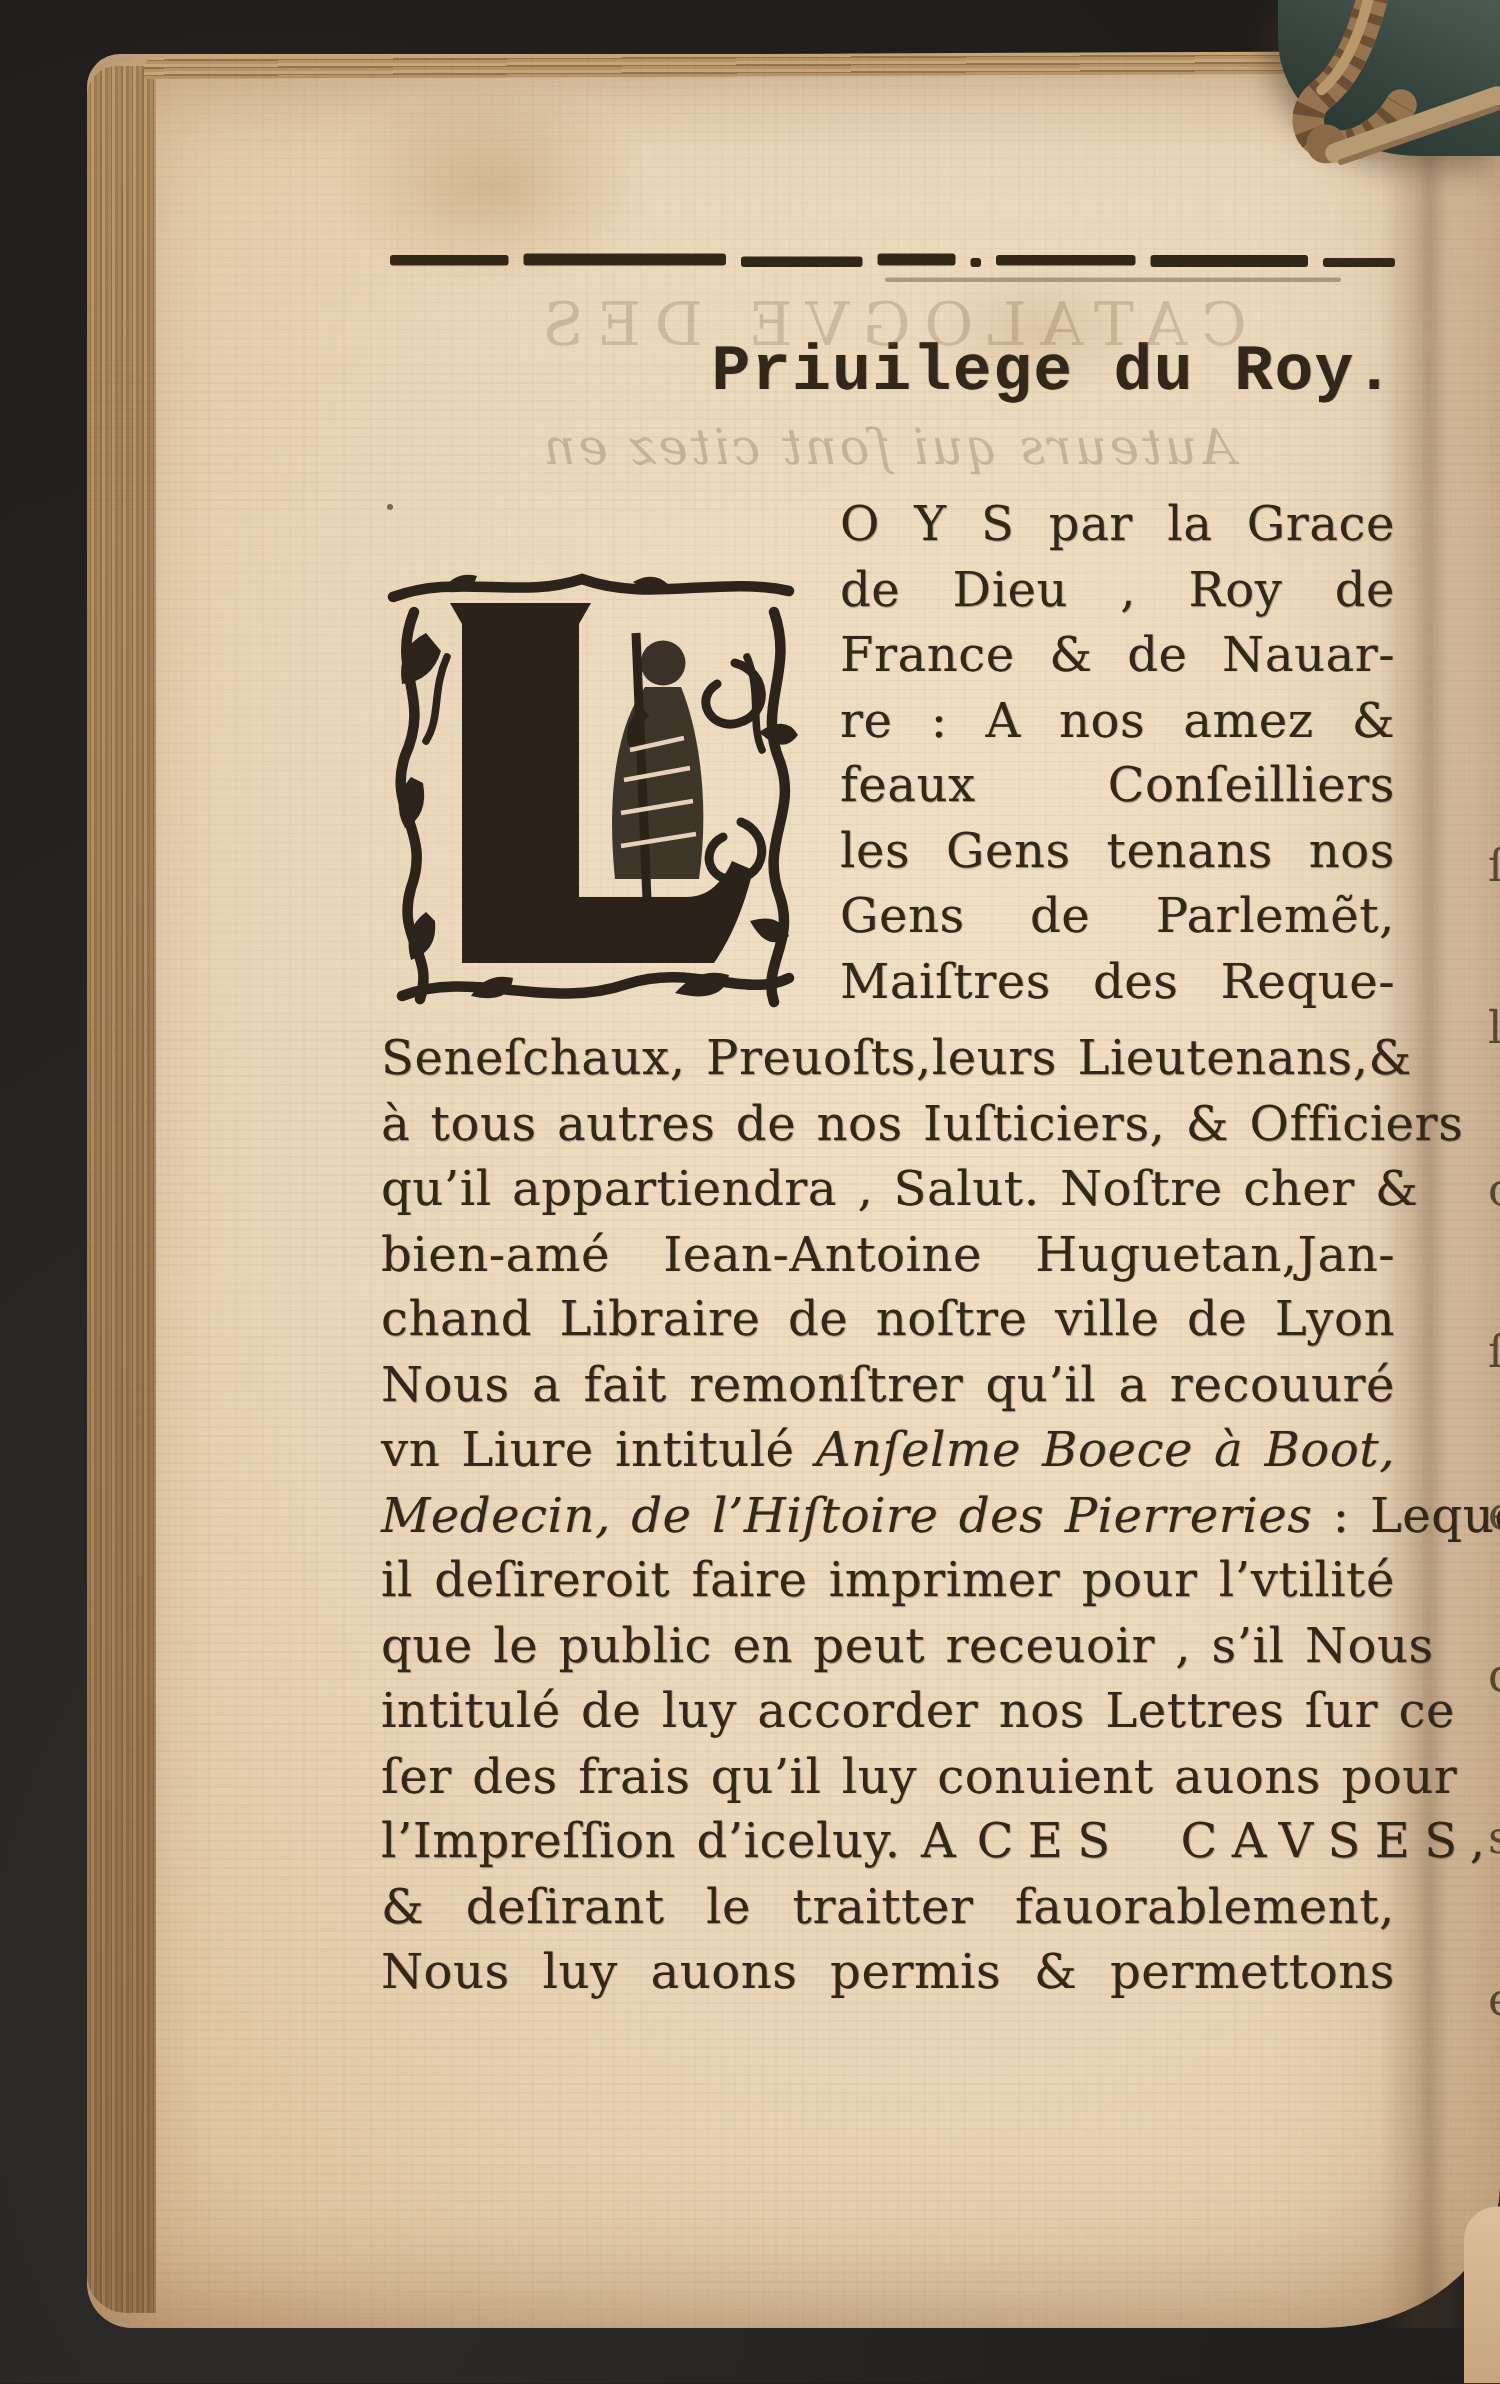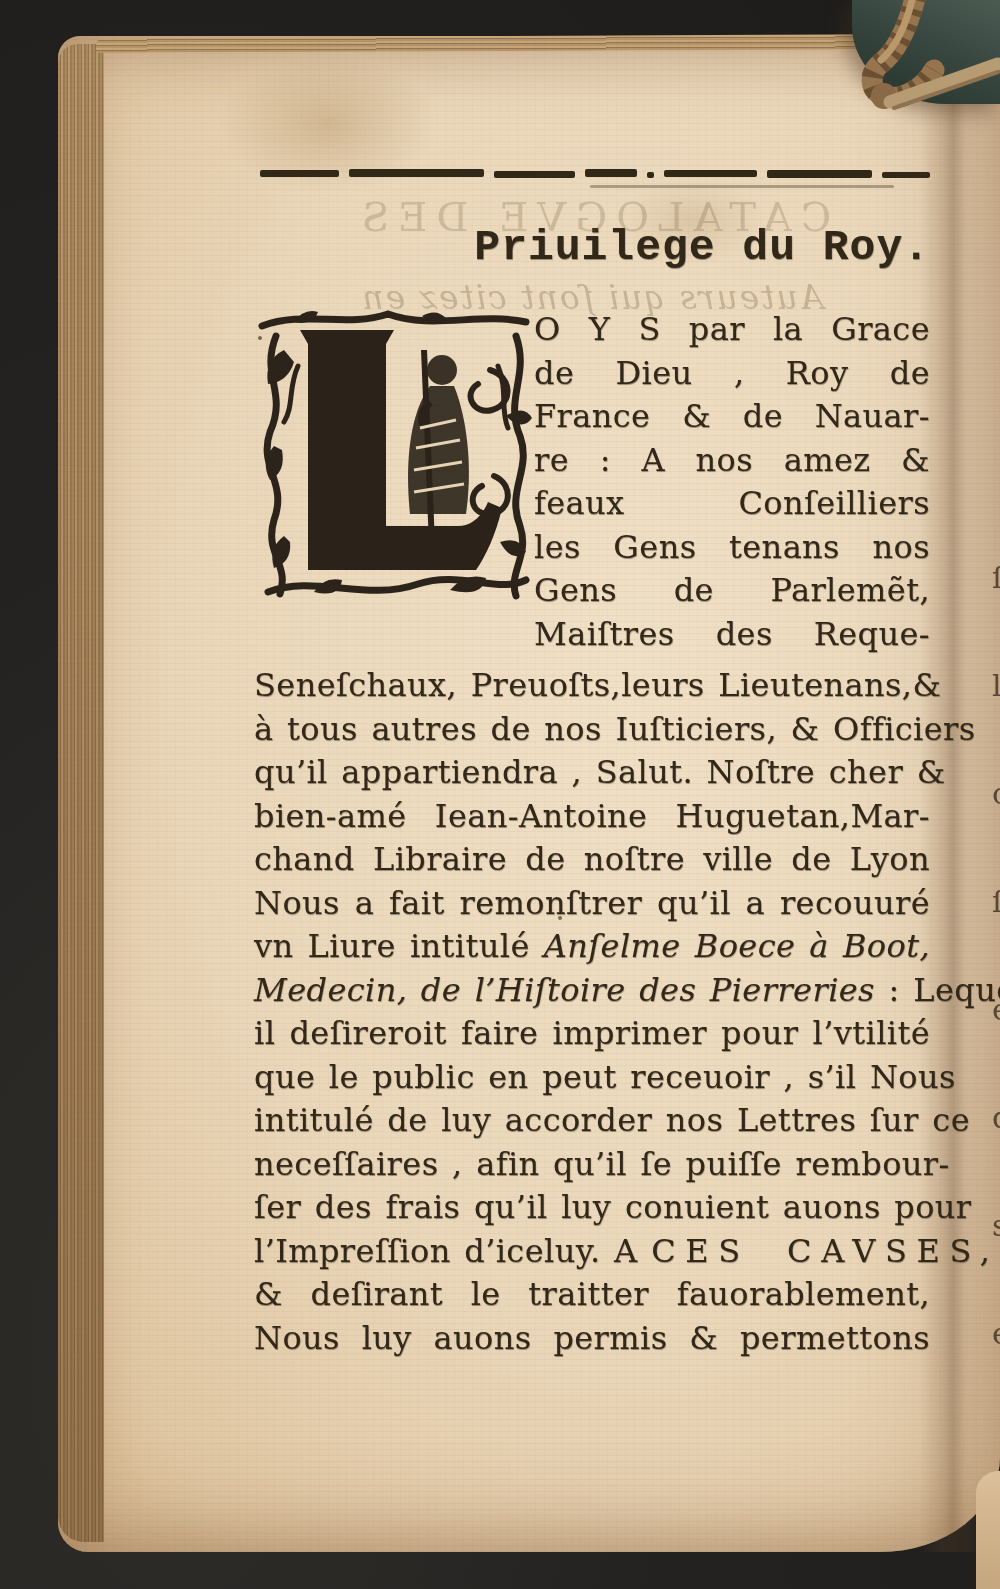--- a/index.html
+++ b/index.html
@@ -62,21 +62,21 @@
   .rule-faint{margin:7px 0 0 336px;width:304px;height:3px;background:#322818;opacity:.35;border-radius:2px;}
 
   .bleed{position:absolute;left:0;width:100%;text-align:center;color:rgba(115,90,55,.25);
     transform:scaleX(-1);text-shadow:none;pointer-events:none;}
   .bleed1{top:158px;font-size:40px;letter-spacing:9px;}
   .bleed2{top:242px;font-size:33px;font-style:italic;letter-spacing:2px;color:rgba(115,90,55,.30);}
 
   .title{margin:34px 0 0 0;font-size:43px;font-weight:bold;text-align:right;
     letter-spacing:1px;line-height:52px;font-family:Liberation Mono, monospace;}
 
-  .drop-section{margin-top:32px;display:flex;}
+  .drop-section{margin-top:52px;display:flex;gap:26px;align-items:flex-end;}
   .woodcut{width:280px;height:298px;flex:none;}
   .beside{flex:1;padding-top:2px;}
 
   .line{font-size:32px;line-height:43.5px;word-spacing:3px;letter-spacing:.4px;
     text-align:justify;text-align-last:justify;white-space:nowrap;}
   .full-lines{margin-top:8px;}
   .it{font-style:italic;}
   .caps{letter-spacing:.30em;word-spacing:.55em;}
   .catchword-row{margin-top:4px;font-size:32px;line-height:44px;text-align:right;padding-right:34px;}
 </style>
@@ -156,29 +156,28 @@
           <div class="line">les Gens tenans nos</div>
           <div class="line">Gens de Parlemẽt,</div>
           <div class="line">Maiſtres des Reque-</div>
         </div>
       </div>
 
       <div class="full-lines">
         <div class="line">Seneſchaux, Preuoſts,leurs Lieutenans,&amp;</div>
         <div class="line">à tous autres de nos Iuſticiers, &amp; Officiers</div>
         <div class="line">qu’il appartiendra , Salut. Noſtre cher &amp;</div>
-        <div class="line">bien-amé Iean-Antoine Huguetan,Mar-</div>
+        <div class="line">bien-amé Iean-Antoine Huguetan,Jan-</div>
         <div class="line">chand Libraire de noſtre ville de Lyon</div>
         <div class="line">Nous a fait remonſtrer qu’il a recouuré</div>
         <div class="line"><span>vn Liure intitulé </span><span class="it">Anſelme Boece à Boot,</span></div>
         <div class="line"><span class="it">Medecin, de l’Hiſtoire des Pierreries</span><span> : Lequel</span></div>
         <div class="line">il deſireroit faire imprimer pour l’vtilité</div>
         <div class="line">que le public en peut receuoir , s’il Nous</div>
         <div class="line">intitulé de luy accorder nos Lettres ſur ce</div>
-        <div class="line">neceſſaires , afin qu’il ſe puiſſe rembour-</div>
         <div class="line">ſer des frais qu’il luy conuient auons pour</div>
         <div class="line"><span>l’Impreſſion d’iceluy. A </span><span class="caps">CES CAVSES,</span></div>
         <div class="line">&amp; deſirant le traitter fauorablement,</div>
         <div class="line">Nous luy auons permis &amp; permettons</div>
       </div>
 
     </div>
 
     <div class="paper-texture"></div>
   </div>

